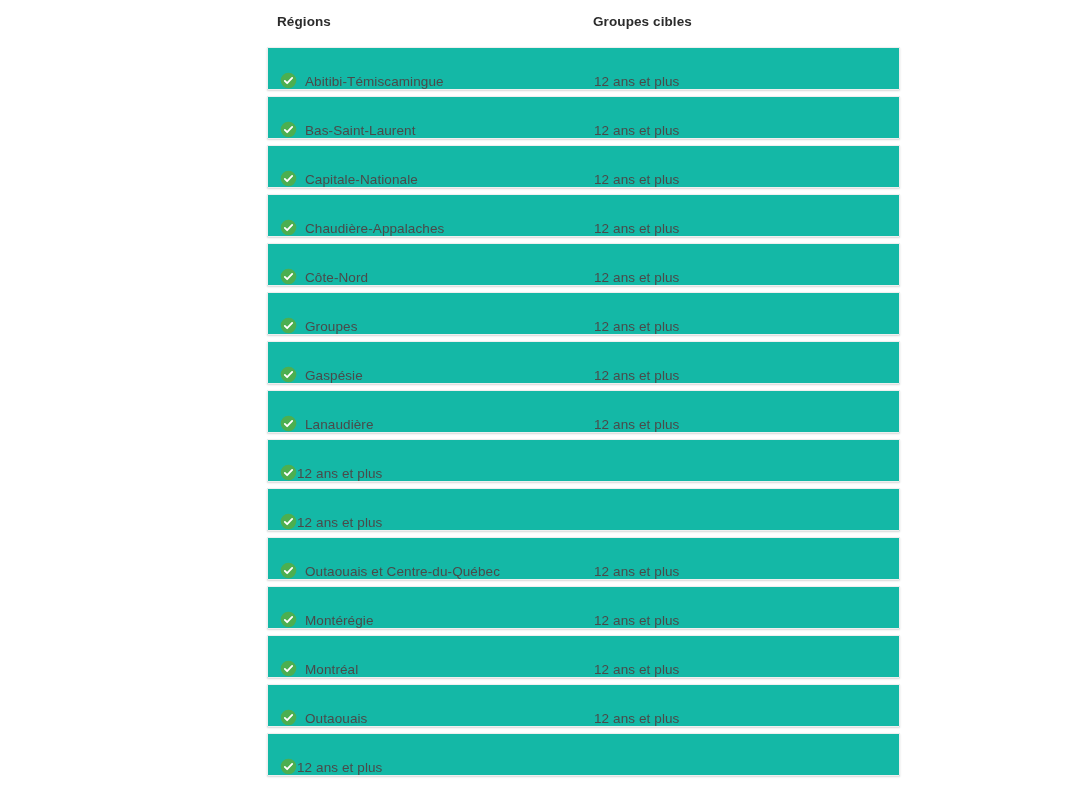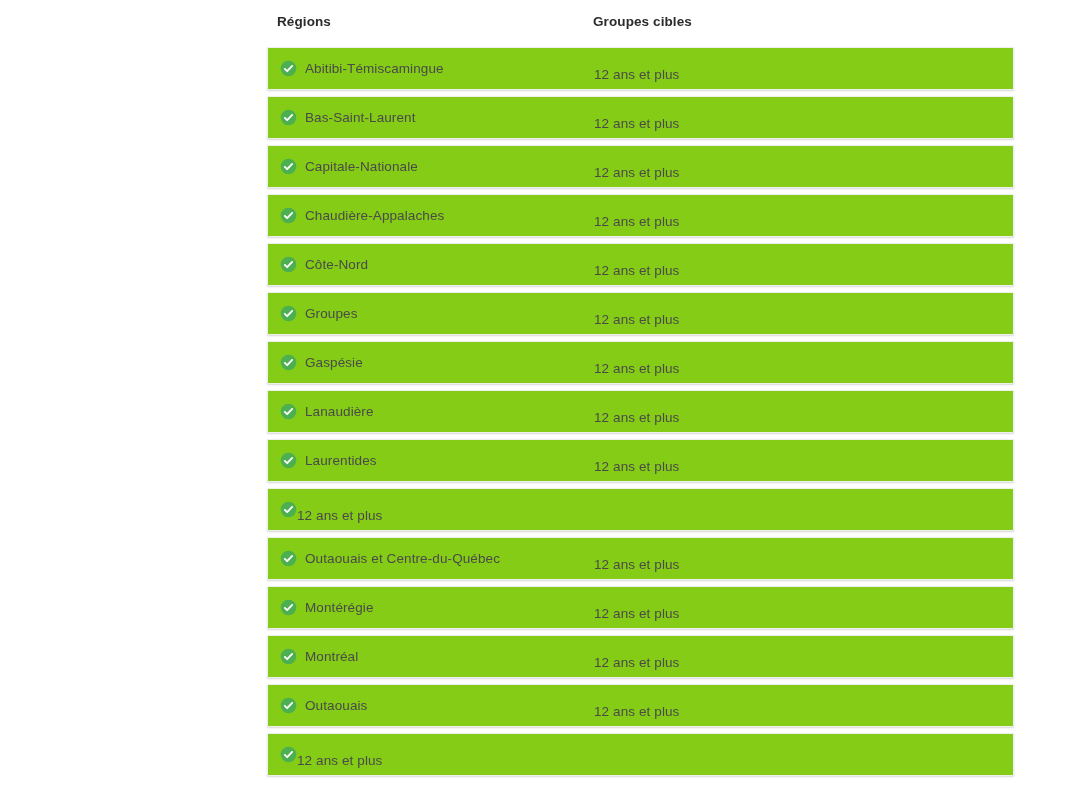--- a/index.html
+++ b/index.html
@@ -7,45 +7,45 @@
     width: 1080px;
     height: 789px;
     background: #ffffff;
     font-family: "Liberation Sans", "DejaVu Sans", sans-serif;
     overflow: hidden;
   }
   .table-wrap {
     position: absolute;
     left: 267px;
     top: 0;
-    width: 747px;
+    width: 633px;
   }
   .table-header {
     display: flex;
     padding: 13px 0 0 10px;
     margin-bottom: 16px;
   }
   .table-header .col-label {
     font-size: 13.5px;
     font-weight: bold;
     color: #2b2b2b;
     line-height: 18px;
     letter-spacing: 0.1px;
   }
   .table-header .col1 { width: 316px; }
   .rows { display: block; }
   .row-card {
     height: 43px;
     margin-bottom: 6px;
-    background: #84cc16;
+    background: #14b8a6;
     border: 1px solid #efefef;
     border-radius: 1px;
     box-shadow: 0 1px 2px rgba(0,0,0,0.16);
     display: flex;
-    align-items: center;
+    align-items: flex-end;
     cursor: pointer;
   }
   .check-wrap {
     margin-left: 12px;
     width: 17px;
     height: 17px;
     flex: 0 0 17px;
     display: flex;
     align-items: center;
     justify-content: center;
@@ -168,21 +168,20 @@
         <span class="group-label">12 ans et plus</span>
       </div>
 
       <div class="row-card">
         <span class="check-wrap">
           <svg width="17" height="17" viewBox="0 0 24 24" aria-hidden="true">
             <circle cx="12" cy="12" r="11" fill="#4caf50"></circle>
             <path d="M6.8 12.5l3.3 3.3 7.1-7.5" fill="none" stroke="#ffffff" stroke-width="2.6" stroke-linecap="round" stroke-linejoin="round"></path>
           </svg>
         </span>
-        <span class="region-label">Laurentides</span>
         <span class="group-label">12 ans et plus</span>
       </div>
 
       <div class="row-card">
         <span class="check-wrap">
           <svg width="17" height="17" viewBox="0 0 24 24" aria-hidden="true">
             <circle cx="12" cy="12" r="11" fill="#4caf50"></circle>
             <path d="M6.8 12.5l3.3 3.3 7.1-7.5" fill="none" stroke="#ffffff" stroke-width="2.6" stroke-linecap="round" stroke-linejoin="round"></path>
           </svg>
         </span>

